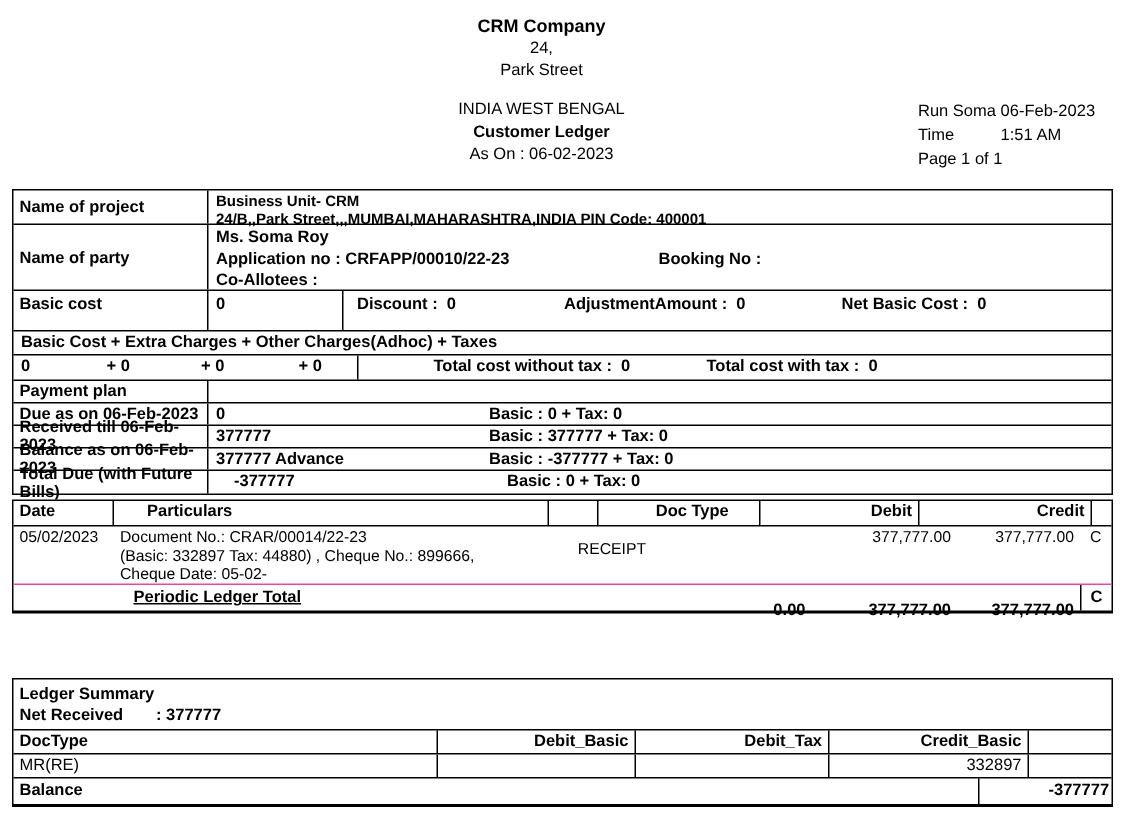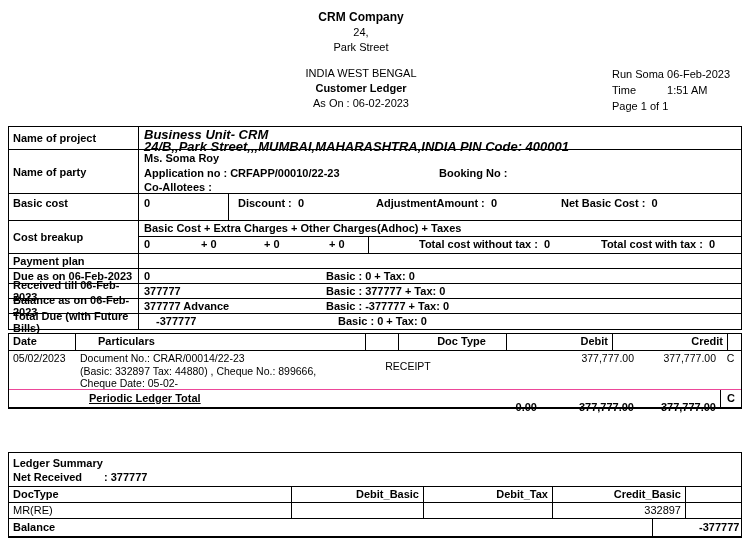--- a/index.html
+++ b/index.html
@@ -21,21 +21,21 @@
   
   .tbl{position:absolute;left:8px;width:734px;border:1px solid #000;box-sizing:border-box;background:#fff;}
 
   
   #info{top:126px;}
   .irow{display:flex;border-bottom:1px solid #000;box-sizing:border-box;}
   .irow:last-child{border-bottom:none;gap:12px;}
   .ilabel{width:130px;flex:0 0 130px;border-right:1px solid #000;padding:1px 4px;font-weight:bold;box-sizing:border-box;display:flex;flex-direction:column;justify-content:center;}
   .ilabel.top{justify-content:flex-start;padding-top:3px;}
   .icontent{flex:1;position:relative;padding:1px 5px;font-weight:bold;box-sizing:border-box;}
-  .r-project .icontent{font-size:13px;line-height:11.5px;padding-top:2px;font-style:italic;}
+  .r-project .icontent{font-size:10px;line-height:11.5px;padding-top:2px;}
   .r-project{height:23px;}
   .r-party{height:44px;}
   .r-party .icontent div{line-height:13.5px;margin-top:1px;}
   .abs{position:absolute;}
   .r-basic{height:27px;}
   .r-basic .icontent{padding:0;}
   .bc-val{display:inline-block;width:90px;border-right:1px solid #000;height:100%;box-sizing:border-box;padding:3px 5px;vertical-align:top;}
   .bc-item{position:absolute;top:3px;}
   .r-cost{height:33px;}
   .r-cost .icontent{padding:0;display:flex;flex-direction:column;}
@@ -147,21 +147,20 @@
     <div class="ilabel top">Basic cost</div>
     <div class="icontent">
       <span class="bc-val">0</span>
       <span class="bc-item pre" style="left:99px;">Discount :  0</span>
       <span class="bc-item pre" style="left:237px;">AdjustmentAmount :  0</span>
       <span class="bc-item pre" style="left:422px;">Net Basic Cost :  0</span>
     </div>
   </div>
 
   <div class="irow r-cost">
-    <div class="ilabel">Cost breakup</div>
     <div class="icontent">
       <div class="cost-formula">Basic Cost + Extra Charges + Other Charges(Adhoc) + Taxes</div>
       <div class="cost-vals">
         <div class="vals">
           <span style="left:5px;">0</span>
           <span style="left:62px;">+ 0</span>
           <span style="left:125px;">+ 0</span>
           <span style="left:190px;">+ 0</span>
         </div>
         <div class="totals">

